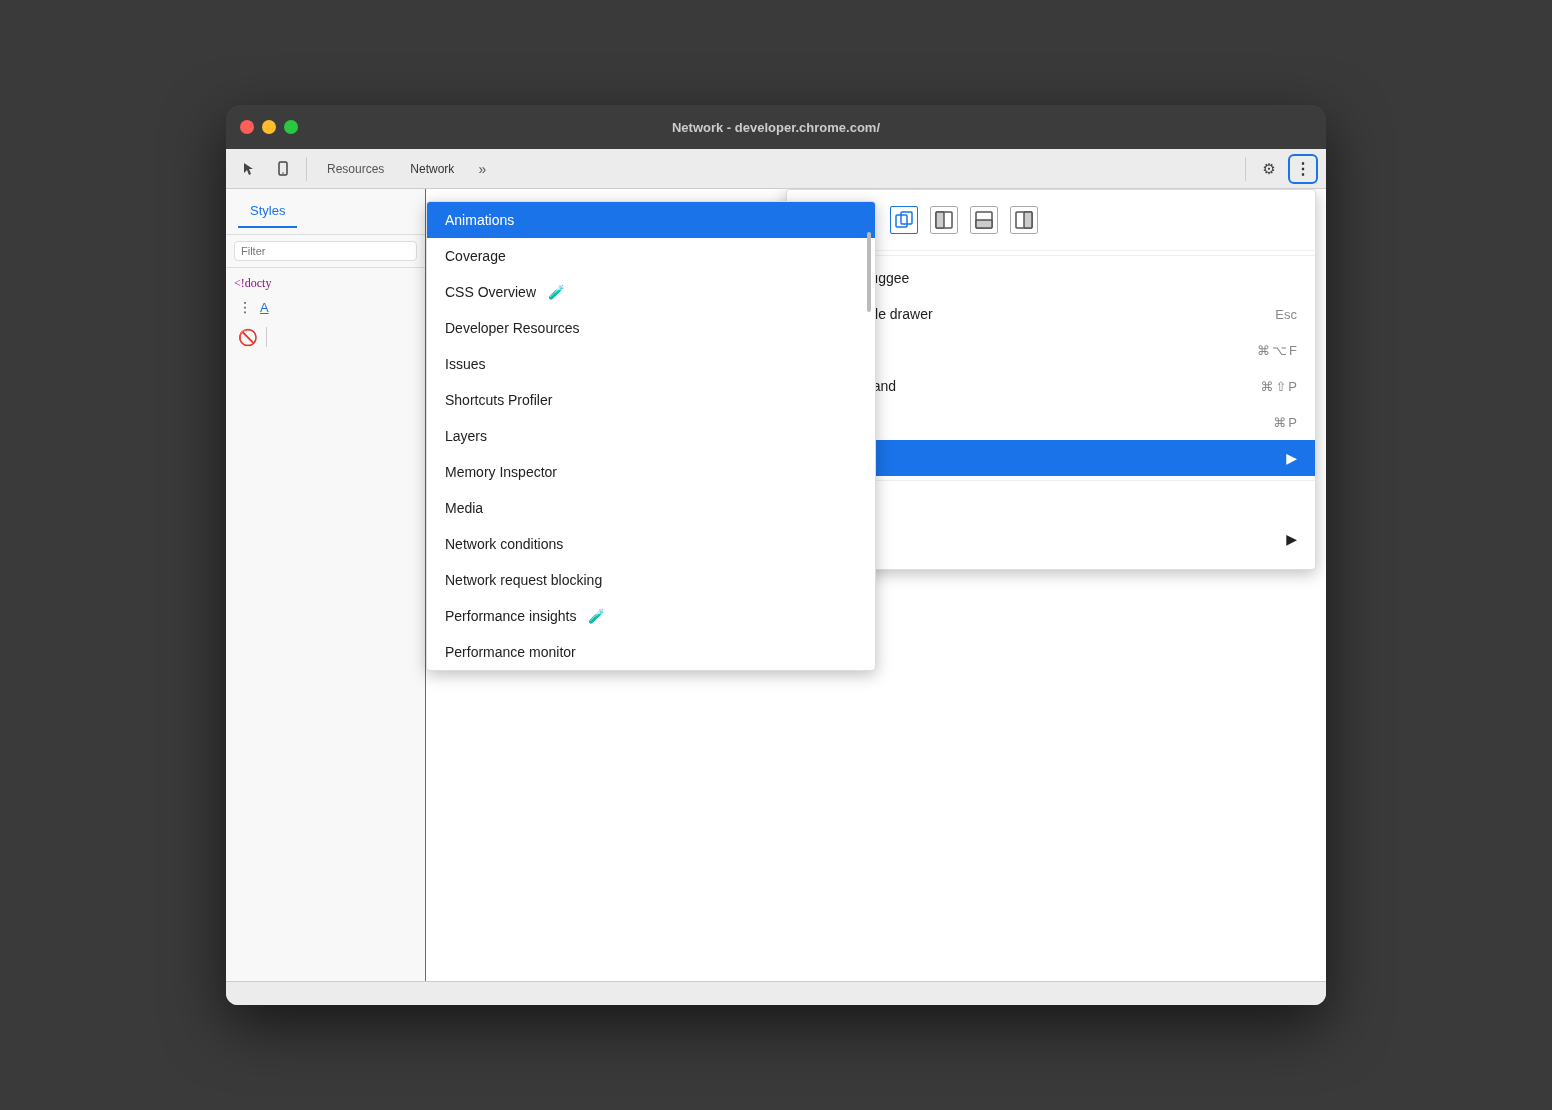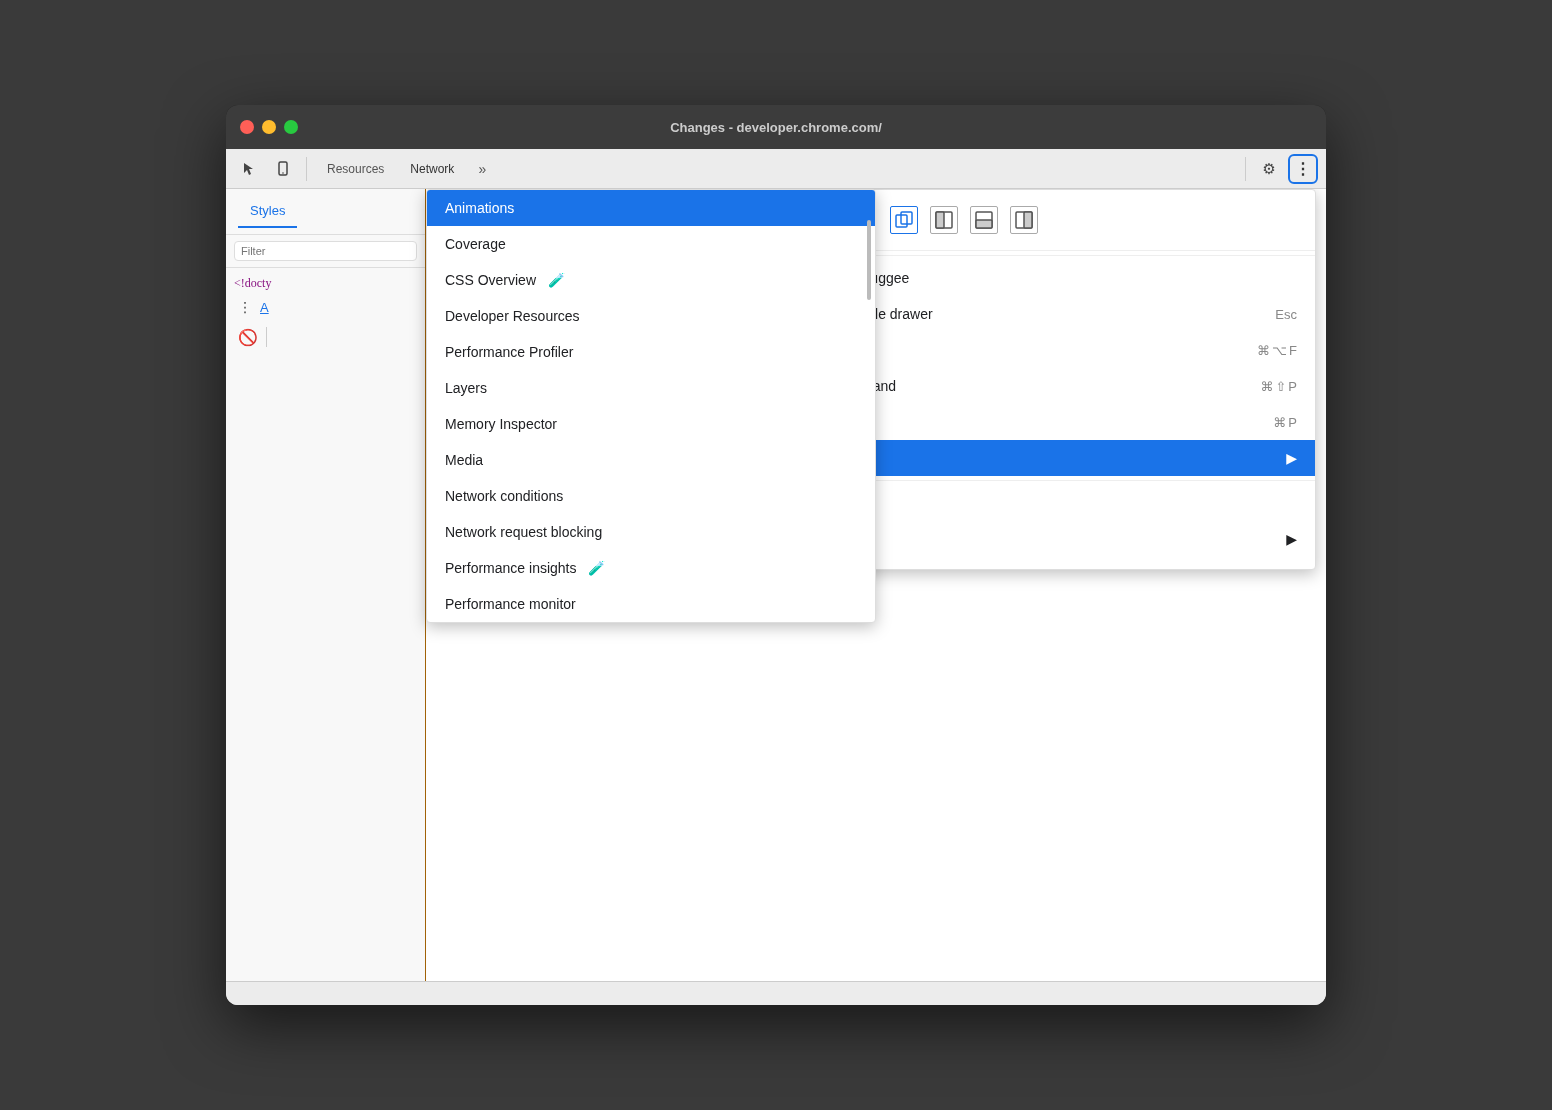--- a/index.html
+++ b/index.html
@@ -350,21 +350,21 @@
 <body>
 
 <div class="window">
 
   <div class="title-bar">
     <div class="traffic-lights">
       <div class="traffic-light close"></div>
       <div class="traffic-light minimize"></div>
       <div class="traffic-light maximize"></div>
     </div>
-    <span class="title-text">Changes - developer.chrome.com/</span>
+    <span class="title-text">Network - developer.chrome.com/</span>
   </div>
 
   <div class="devtools-body">
 
     <div class="devtools-toolbar">
 
       <button class="toolbar-icon-btn">
         <svg width="16" height="16" viewBox="0 0 16 16" fill="none">
           <path d="M3 2L3 12L6 9L8 14L10 13L8 8L12 8Z" fill="#444"></path>
         </svg>
@@ -497,37 +497,40 @@
             <span class="menu-shortcut"></span>
           </div>
           <div class="menu-row">
             <span>Help</span>
             <span class="arrow-right">▶</span>
           </div>
 
           <div style="height:12px;"></div>
         </div>
 
-        <div class="more-tools-submenu" style="position:absolute;left:0;top:0;width:450px;z-index:300;">
+        <div class="more-tools-submenu" style="position:absolute;left:0;top:12px;width:450px;z-index:300;">
           <div class="submenu-scroll">
             <div class="submenu-item highlighted">
               <span>Animations</span>
             </div>
             <div class="submenu-item">
               <span>Coverage</span>
             </div>
             <div class="submenu-item">
               <span>CSS Overview</span>
               <span class="flask-icon" style="margin-left:6px;">🧪</span>
             </div>
             <div class="submenu-item">
               <span>Developer Resources</span>
             </div>
             <div class="submenu-item">
-              <span>Performance Profiler</span>
+              <span>Issues</span>
+            </div>
+            <div class="submenu-item">
+              <span>Shortcuts Profiler</span>
             </div>
             <div class="submenu-item">
               <span>Layers</span>
             </div>
             <div class="submenu-item">
               <span>Memory Inspector</span>
             </div>
             <div class="submenu-item">
               <span>Media</span>
             </div>

